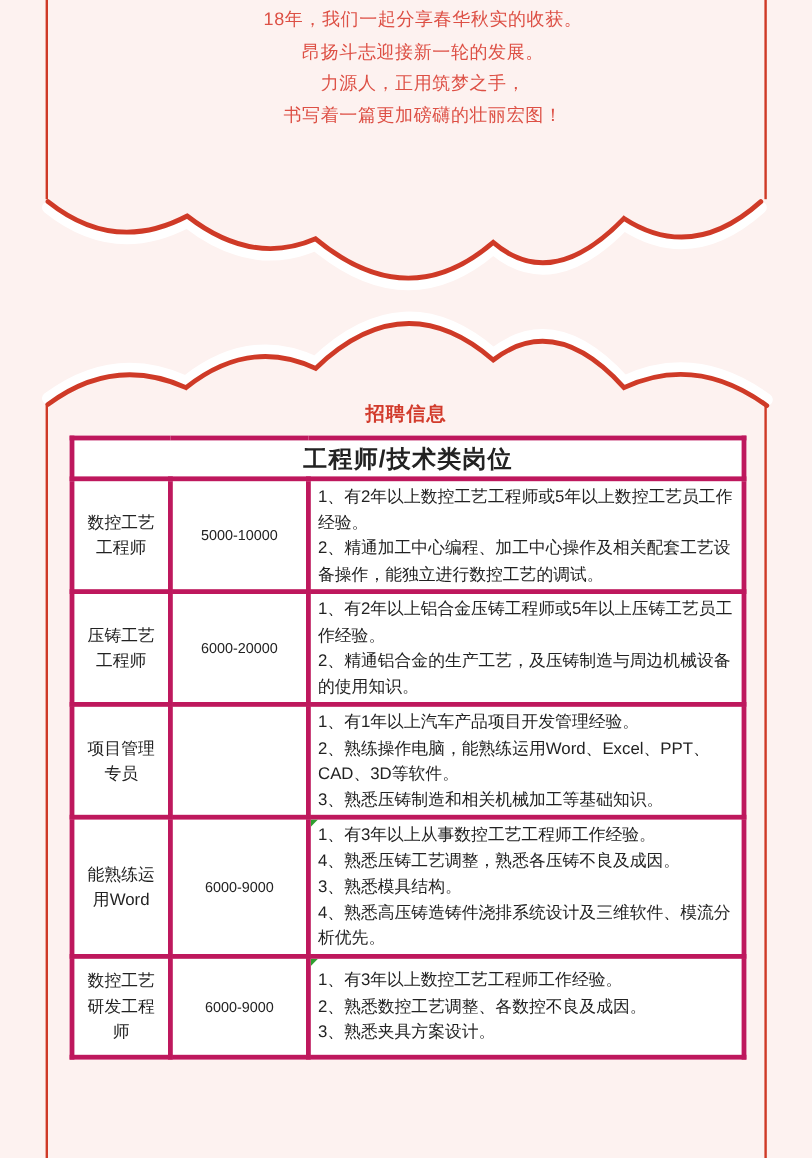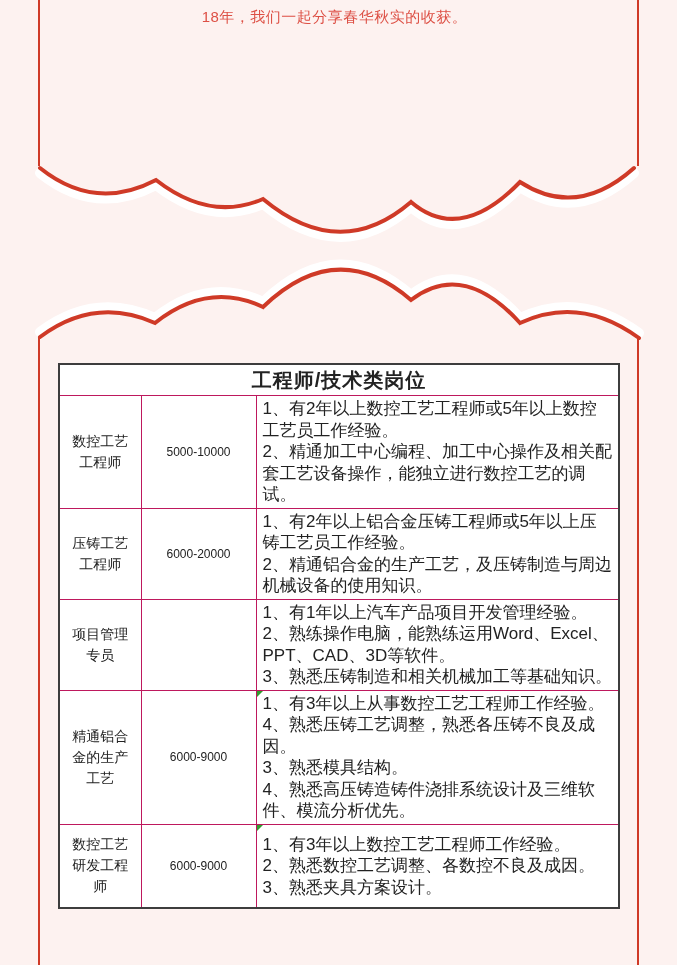--- a/index.html
+++ b/index.html
@@ -8,77 +8,81 @@
     background:#fdf2f0;
     font-family:"Liberation Sans", sans-serif;
   }
   .vline{position:absolute;width:2px;background:#cf3a27;}
   .vline.tl{left:38px;top:0;height:166px;}
   .vline.tr{left:637px;top:0;height:166px;}
   .vline.bl{left:38px;top:336px;height:629px;}
   .vline.br{left:637px;top:338px;height:627px;}
 
   .intro{
-    position:absolute;left:35px;top:4px;width:599px;
+    position:absolute;left:53px;top:4px;width:599px;
     text-align:center;color:#dd5045;font-size:15px;line-height:26.5px;
     letter-spacing:0.5px;
   }
   svg.wave{position:absolute;display:block;}
   svg.wave.w1{left:28px;top:158px;}
   svg.wave.w2{left:28px;top:228px;}
 
   .section-label{
     position:absolute;left:39px;top:335px;width:599px;
     text-align:center;color:#d23b2c;font-weight:bold;font-size:16px;
     letter-spacing:1px;
   }
 
   table.jobs{
     position:absolute;left:58px;top:363px;width:560px;
     border-collapse:collapse;table-layout:fixed;
     background:#ffffff;color:#222222;
     border:2px solid #3d3d3d;
   }
-  table.jobs td{border:1px solid #be185d;overflow:hidden;}
+  table.jobs td{border:4px solid #be185d;overflow:hidden;}
   .title-row td{height:28px;font-size:20px;font-weight:bold;text-align:center;letter-spacing:1px;}
   .hdr-row td{height:40px;font-weight:bold;font-size:14px;text-align:center;vertical-align:middle;line-height:19px;}
   td.pos{ text-align:center;vertical-align:middle;font-size:14px;line-height:21px;padding:0 6px;}
   td.sal{ text-align:center;vertical-align:middle;font-size:12px;}
-  td.req{ font-size:17px;line-height:21.5px;padding:2px 6px;vertical-align:middle;position:relative;text-align:left;}
+  td.req{ font-size:14px;line-height:21.5px;padding:2px 6px;vertical-align:middle;position:relative;text-align:left;}
   .corner-marker{
     position:absolute;top:0;left:0;width:0;height:0;
     border-top:6px solid #2f9e2f;border-right:6px solid transparent;
   }
   tr.r1{height:92px;} tr.r2{height:86px;} tr.r3{height:84px;}
   tr.r4{height:89px;} tr.r5{height:111px;} tr.r6{height:84px;}
 </style>
 </head>
 <body>
 
 <div class="page">
 
   <div class="vline tl"></div>
   <div class="vline tr"></div>
   <div class="vline bl"></div>
   <div class="vline br"></div>
 
   <div class="intro">
     <div>18年，我们一起分享春华秋实的收获。</div>
+    <div>昂扬斗志迎接新一轮的发展。</div>
+    <div>力源人，正用筑梦之手，</div>
+    <div>书写着一篇更加磅礴的壮丽宏图！</div>
   </div>
 
   <svg class="wave w1" width="620" height="110" viewBox="0 0 620 110">
     <path d="M12,10 Q67,54 128,22 Q182,64 235,41 Q312,105 383,44 Q432,86 492,24 Q549,61 606,10" fill="none" stroke="#ffffff" stroke-width="10" stroke-linecap="round" transform="translate(0,5)"></path>
     <path d="M12,10 Q67,54 128,22 Q182,64 235,41 Q312,105 383,44 Q432,86 492,24 Q549,61 606,10" fill="none" stroke="#cf3a27" stroke-width="4" stroke-linecap="round"></path>
   </svg>
 
   <svg class="wave w2" width="620" height="115" viewBox="0 0 620 115">
     <path d="M12,109 Q67,68 127,95 Q180,53 235,79 Q309,8 383,72 Q435,32 492,95 Q552,67 611,110" fill="none" stroke="#ffffff" stroke-width="10" stroke-linecap="round" transform="translate(0,-5)"></path>
     <path d="M12,109 Q67,68 127,95 Q180,53 235,79 Q309,8 383,72 Q435,32 492,95 Q552,67 611,110" fill="none" stroke="#cf3a27" stroke-width="4" stroke-linecap="round"></path>
   </svg>
 
+  <div class="section-label">招聘信息</div>
 
   <table class="jobs">
     <colgroup>
       <col style="width:82px">
         <col style="width:115px">
         <col style="width:363px">
     </colgroup>
     <tbody>
         <tr class="title-row">
       <td colspan="3">工程师/技术类岗位</td>
@@ -107,21 +111,21 @@
       <td class="pos">项目管理专员</td>
       <td class="sal"></td>
       <td class="req">
         <div>1、有1年以上汽车产品项目开发管理经验。</div>
         <div>2、熟练操作电脑，能熟练运用Word、Excel、PPT、CAD、3D等软件。</div>
         <div>3、熟悉压铸制造和相关机械加工等基础知识。</div>
       </td>
     </tr>
 
     <tr class="r5">
-      <td class="pos">精通铝合金的生产工艺</td>
+      <td class="pos">能熟练运用Word</td>
       <td class="sal">6000-9000</td>
       <td class="req">
         <span class="corner-marker"></span>
         <div>1、有3年以上从事数控工艺工程师工作经验。</div>
         <div>4、熟悉压铸工艺调整，熟悉各压铸不良及成因。</div>
         <div>3、熟悉模具结构。</div>
         <div>4、熟悉高压铸造铸件浇排系统设计及三维软件、模流分析优先。</div>
       </td>
     </tr>
 

